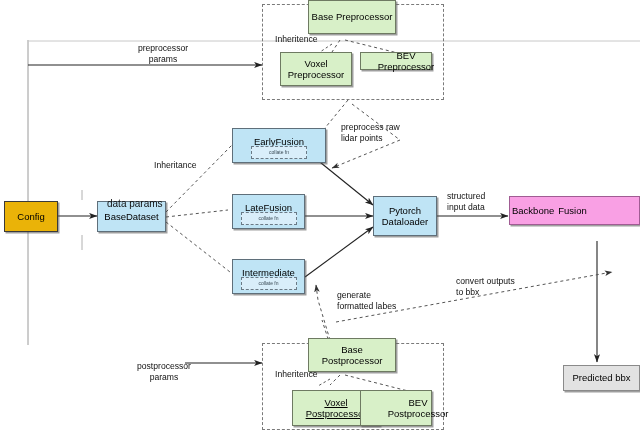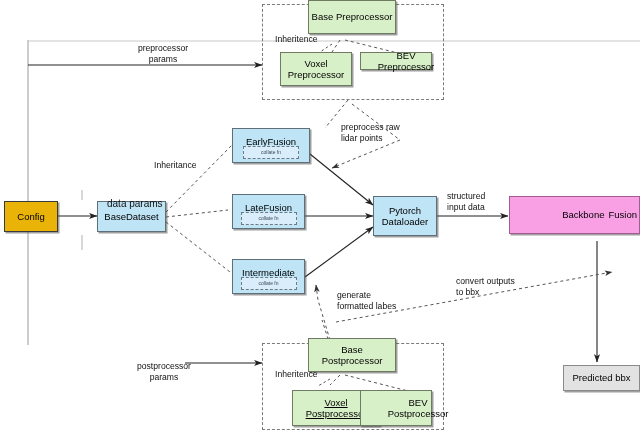--- a/index.html
+++ b/index.html
@@ -143,41 +143,41 @@
   <div class="node green" style="left:280px;top:52px;width:72px;height:34px;">
     <span class="ttl">Voxel
 Preprocessor</span>
   </div>
 
   <div class="node green" style="left:360px;top:52px;width:72px;height:18px;padding-left:20px;">
     <span class="ttl">BEV
 Preprocessor</span>
   </div>
 
-  <div class="node blue" style="left:232px;top:128px;width:78px;height:35px;">
+  <div class="node blue" style="left:232px;top:128px;width:94px;height:35px;">
     <span class="ttl" style="margin-bottom:8px;">EarlyFusion</span>
     <span class="collate">collate fn</span>
   </div>
 
   <div class="node blue" style="left:232px;top:194px;width:73px;height:35px;">
     <span class="ttl" style="margin-bottom:8px;">LateFusion</span>
     <span class="collate">collate fn</span>
   </div>
 
   <div class="node blue" style="left:232px;top:259px;width:73px;height:35px;">
     <span class="ttl" style="margin-bottom:8px;">Intermediate</span>
     <span class="collate">collate fn</span>
   </div>
 
   <div class="node blue" style="left:373px;top:196px;width:64px;height:40px;">
     <span class="ttl">Pytorch
 Dataloader</span>
   </div>
 
-  <div class="node pink" style="left:509px;top:196px;width:131px;height:38px;flex-direction:row;justify-content:flex-end;">
+  <div class="node pink" style="left:509px;top:196px;width:131px;height:29px;flex-direction:row;justify-content:flex-start;">
     <span class="ttl">Backbone</span>
     <span class="ttl">Fusion</span>
   </div>
 
   <div class="node green" style="left:308px;top:338px;width:88px;height:34px;">
     <span class="ttl">Base
 Postprocessor</span>
   </div>
 
   <div class="node green" style="left:292px;top:390px;width:88px;height:36px;text-decoration:underline;">

